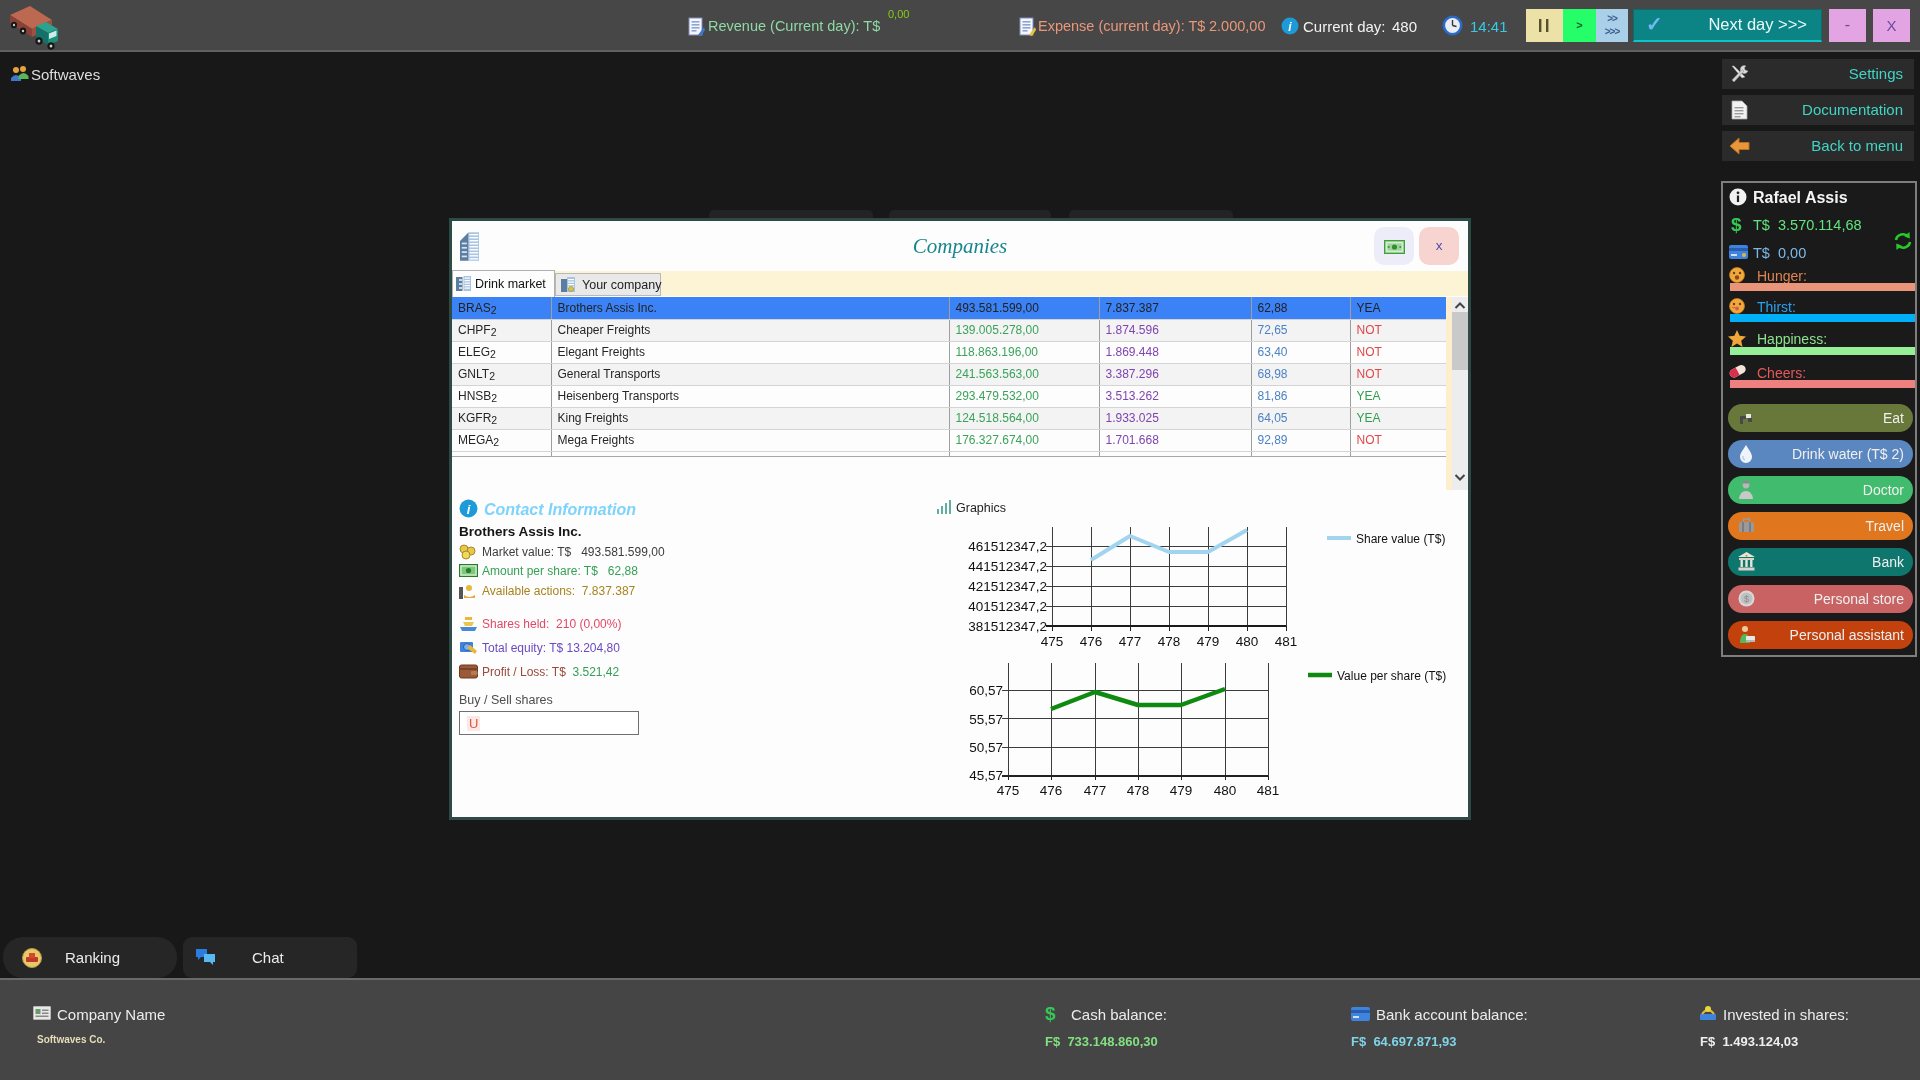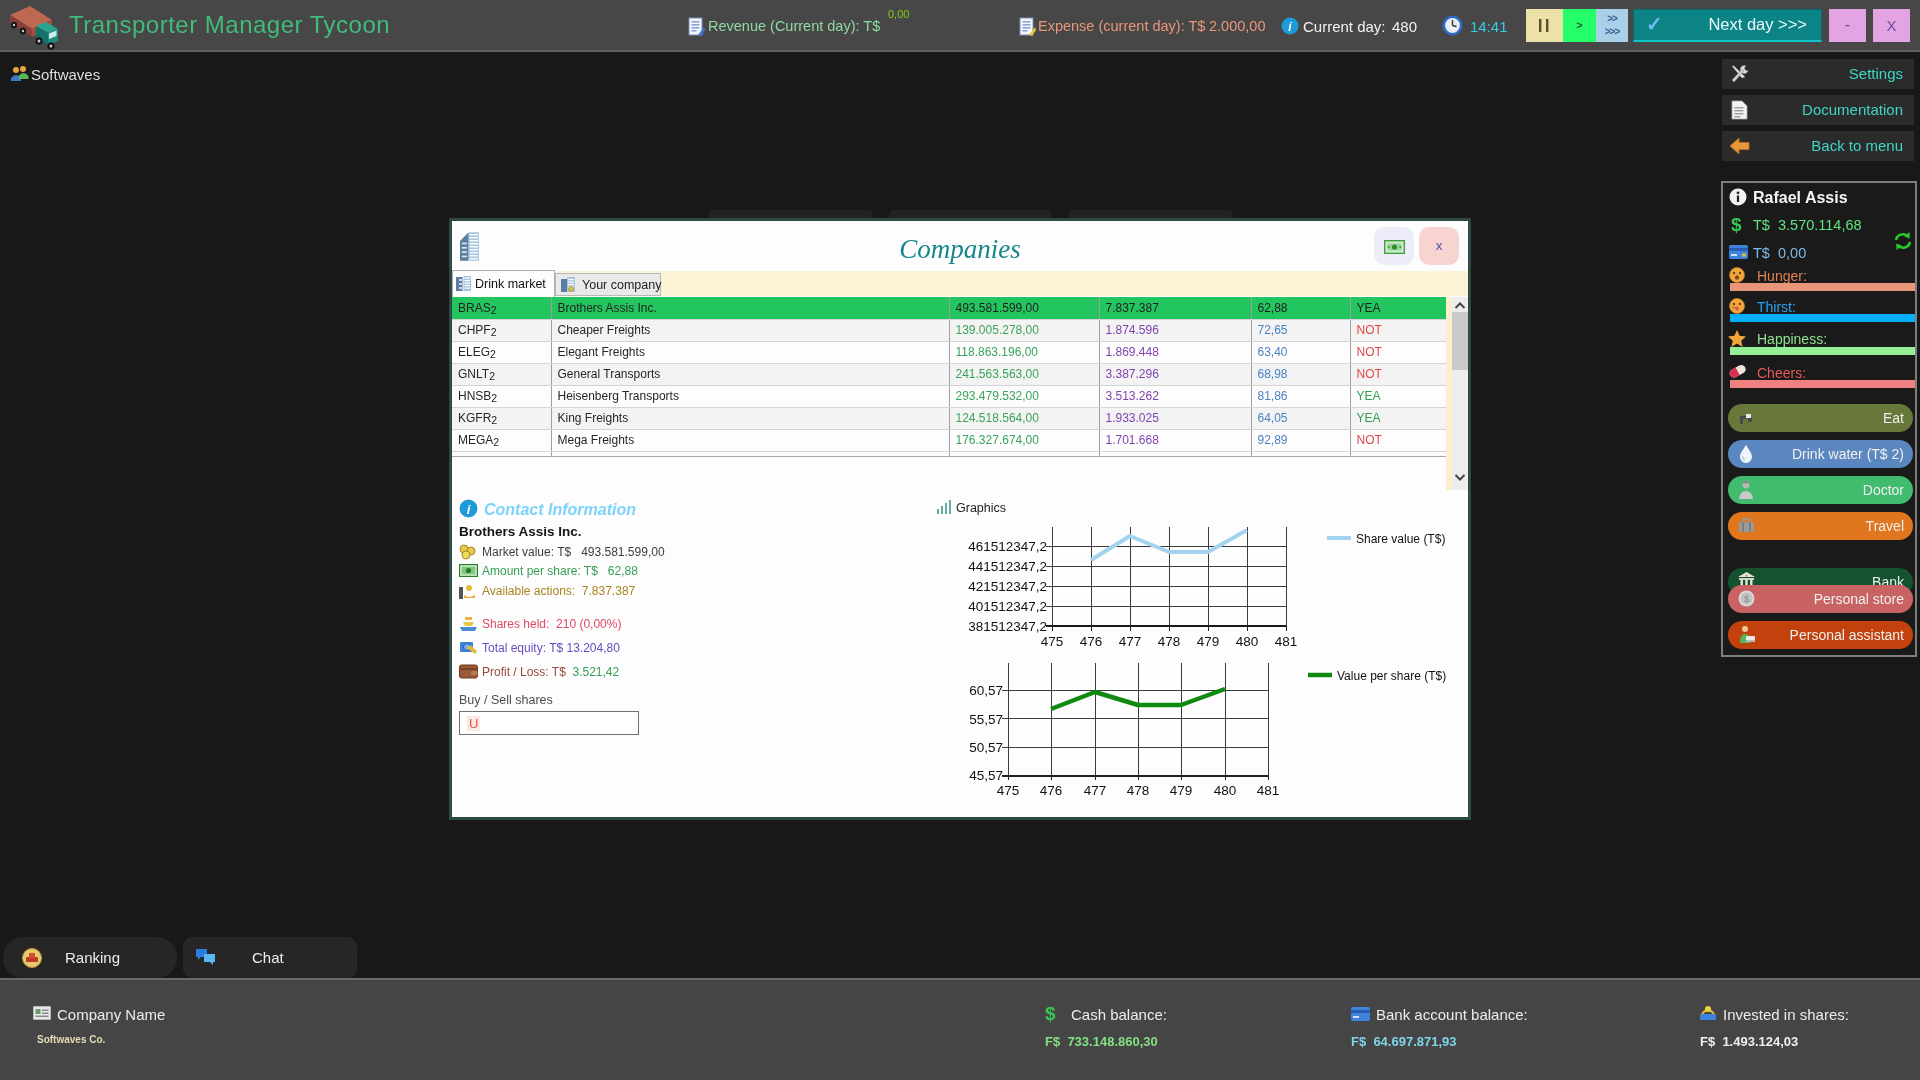--- a/index.html
+++ b/index.html
@@ -9,21 +9,21 @@
 .sbtn{position:absolute;left:1722px;width:192px;height:30px;background:#2b2b2b;border-radius:0;color:#40d5c5;font-size:15px;line-height:30px;text-align:right;padding-right:11px}
 .pill{position:absolute;left:1728px;width:185px;height:28px;border-radius:14px;color:#efefef;font-size:14px;line-height:28px;text-align:right;padding-right:9px}
 .bar{position:absolute;left:1730px;width:185px;height:8px}
 .stl{position:absolute;left:1757px;font-size:14px;line-height:14px}
 .tbl{border-collapse:collapse;table-layout:fixed;font-size:12px}
 .tbl td{height:22px;padding:0 0 0 6px;border-right:1px solid #9f9f9f;border-bottom:1px solid #d4d4d4;overflow:hidden;white-space:nowrap;color:#262626}
 .tbl tr.pr td{height:5px;border-bottom:1px solid #a8a8a8}
 .tbl tr.hd td{height:34px;background:#f1f1f1;border-bottom:1px solid #9f9f9f;font-size:12px;line-height:14px;white-space:normal;padding:0 2px 0 6px}
 .tbl td.g,.g{color:#3aa35a}.tbl td.p,.p{color:#8044b0}.tbl td.bl,.bl{color:#4a82c4}.tbl td.rd,.rd{color:#e04848}.tbl td.yy,.yy{color:#2f9e4f}
 .odd td{background:#f3f3f3}
-.sel td{background:#22c55e;color:#222}
+.sel td{background:#3b82f6;color:#222}
 .ci{position:absolute;font-size:12px;white-space:nowrap}
 .sb{position:relative;top:2px;font-size:10.5px}
 </style>
 </head>
 <body>
 
 <div id="topbar">
  <svg class="a" style="left:4px;top:3px" width="60" height="48" viewBox="0 0 60 48">
   <polygon points="6,12 26,3 48,17 28,26" fill="#bd6850"></polygon>
   <polygon points="6,12 28,26 28,34 6,20" fill="#8a4236"></polygon>
@@ -34,21 +34,20 @@
   <polygon points="45,30.5 52.5,27.5 52.5,33 45,36" fill="#cdeee8"></polygon>
   <ellipse cx="10" cy="22" rx="3" ry="3.2" fill="#161616"></ellipse>
       <ellipse cx="10" cy="22" rx="1.1" ry="1.2" fill="#cfcfcf"></ellipse>
   <ellipse cx="19" cy="28" rx="3.2" ry="3.4" fill="#161616"></ellipse>
       <ellipse cx="19" cy="28" rx="1.2" ry="1.3" fill="#cfcfcf"></ellipse>
   <ellipse cx="35" cy="38" rx="3.6" ry="3.8" fill="#161616"></ellipse>
       <ellipse cx="35" cy="38" rx="1.4" ry="1.5" fill="#cfcfcf"></ellipse>
   <ellipse cx="47" cy="43" rx="3.6" ry="3.8" fill="#161616"></ellipse>
       <ellipse cx="47" cy="43" rx="1.4" ry="1.5" fill="#cfcfcf"></ellipse>
  </svg>
- <div class="a" style="left:69px;top:11px;font-size:24px;color:#41bb7c;letter-spacing:0.5px">Transporter Manager Tycoon</div>
  <svg class="a" style="left:688px;top:17px" width="17" height="19" viewBox="0 0 17 19">
   <rect x="1" y="1" width="13" height="17" fill="#f4f6fb" stroke="#7d8dbb" stroke-width="1"></rect>
   <rect x="3.5" y="4" width="8" height="1.6" fill="#8fa4d6"></rect>
       <rect x="3.5" y="7" width="8" height="1.6" fill="#8fa4d6"></rect>
       <rect x="3.5" y="10" width="8" height="1.6" fill="#8fa4d6"></rect>
       <rect x="3.5" y="13" width="5" height="1.6" fill="#8fa4d6"></rect>
   <polygon points="10,18 16,10 17,13 13,19" fill="#3a77d0"></polygon>
  </svg>
  <div class="a" style="left:708px;top:18px;font-size:14.5px;color:#8fd9a4">Revenue (Current day): T$</div>
  <div class="a" style="left:888px;top:8px;font-size:11px;color:#84cc16">0,00</div>
@@ -202,21 +201,21 @@
  </svg>
 </div>
 <div class="pill" style="top:512px;background:#e0761d">Travel
  <svg class="a" style="left:10px;top:6px" width="17" height="15" viewBox="0 0 17 15">
   <rect x="1" y="4" width="15" height="10" rx="1.5" fill="#9a9a9a"></rect>
   <rect x="5.5" y="1" width="6" height="4" fill="none" stroke="#9a9a9a" stroke-width="1.6"></rect>
   <rect x="4" y="4" width="2" height="10" fill="#7c7c7c"></rect>
       <rect x="11" y="4" width="2" height="10" fill="#7c7c7c"></rect>
  </svg>
 </div>
-<div class="pill" style="top:568px;background:#14532d">Bank
+<div class="pill" style="top:548px;background:#0f766e">Bank
  <svg class="a" style="left:10px;top:4px" width="17" height="19" viewBox="0 0 17 19">
   <polygon points="8.5,0 17,5 0,5" fill="#e8e4d8"></polygon>
   <rect x="1" y="6" width="15" height="2" fill="#d8d4c8"></rect>
   <rect x="2.5" y="8" width="2.4" height="7" fill="#e8e4d8"></rect>
       <rect x="7.3" y="8" width="2.4" height="7" fill="#e8e4d8"></rect>
       <rect x="12.1" y="8" width="2.4" height="7" fill="#e8e4d8"></rect>
   <rect x="0.5" y="15.5" width="16" height="3" fill="#d8d4c8"></rect>
   <circle cx="8.5" cy="3.8" r="1" fill="#b09a30"></circle>
  </svg>
 </div>
@@ -251,21 +250,21 @@
       <rect x="11" y="26.5" width="10" height="1.6"></rect>
       <rect x="11" y="30" width="10" height="1.6"></rect>
     </g>
  <g fill="#d8e4f0">
       <rect x="2" y="12" width="6" height="2"></rect>
       <rect x="2" y="17" width="6" height="2"></rect>
       <rect x="2" y="22" width="6" height="2"></rect>
       <rect x="2" y="27" width="6" height="2"></rect>
     </g>
 </svg>
-<div class="a" style="left:449px;top:234px;width:1022px;text-align:center;font-family:'Liberation Serif',serif;font-style:italic;font-size:27px;color:#16868c">Companies</div>
+<div class="a" style="left:449px;top:234px;width:1022px;text-align:center;font-family:'Liberation Serif',serif;font-style:italic;font-size:21px;color:#16868c">Companies</div>
 <div class="a" style="left:1374px;top:227px;width:40px;height:38px;background:#ecedf8;border-radius:10px">
  <svg class="a" style="left:10px;top:13px" width="21" height="14" viewBox="0 0 21 14">
   <rect x="0.5" y="0.5" width="20" height="13" fill="#9fd49a" stroke="#3f9f3f" stroke-width="1.2"></rect>
   <rect x="2.8" y="2.8" width="15.4" height="8.4" fill="none" stroke="#f0f6ee" stroke-width="1"></rect>
   <circle cx="10.5" cy="7" r="2.6" fill="#2f8f2f"></circle>
       <rect x="3.8" y="6.2" width="1.8" height="1.6" fill="#2f8f2f"></rect>
       <rect x="15.4" y="6.2" width="1.8" height="1.6" fill="#2f8f2f"></rect>
  </svg>
 </div>
 <div class="a" style="left:1419px;top:227px;width:40px;height:38px;background:#f8d4d1;border-radius:10px;text-align:center;line-height:37px;font-size:13.5px;color:#4a50a8">x</div>

